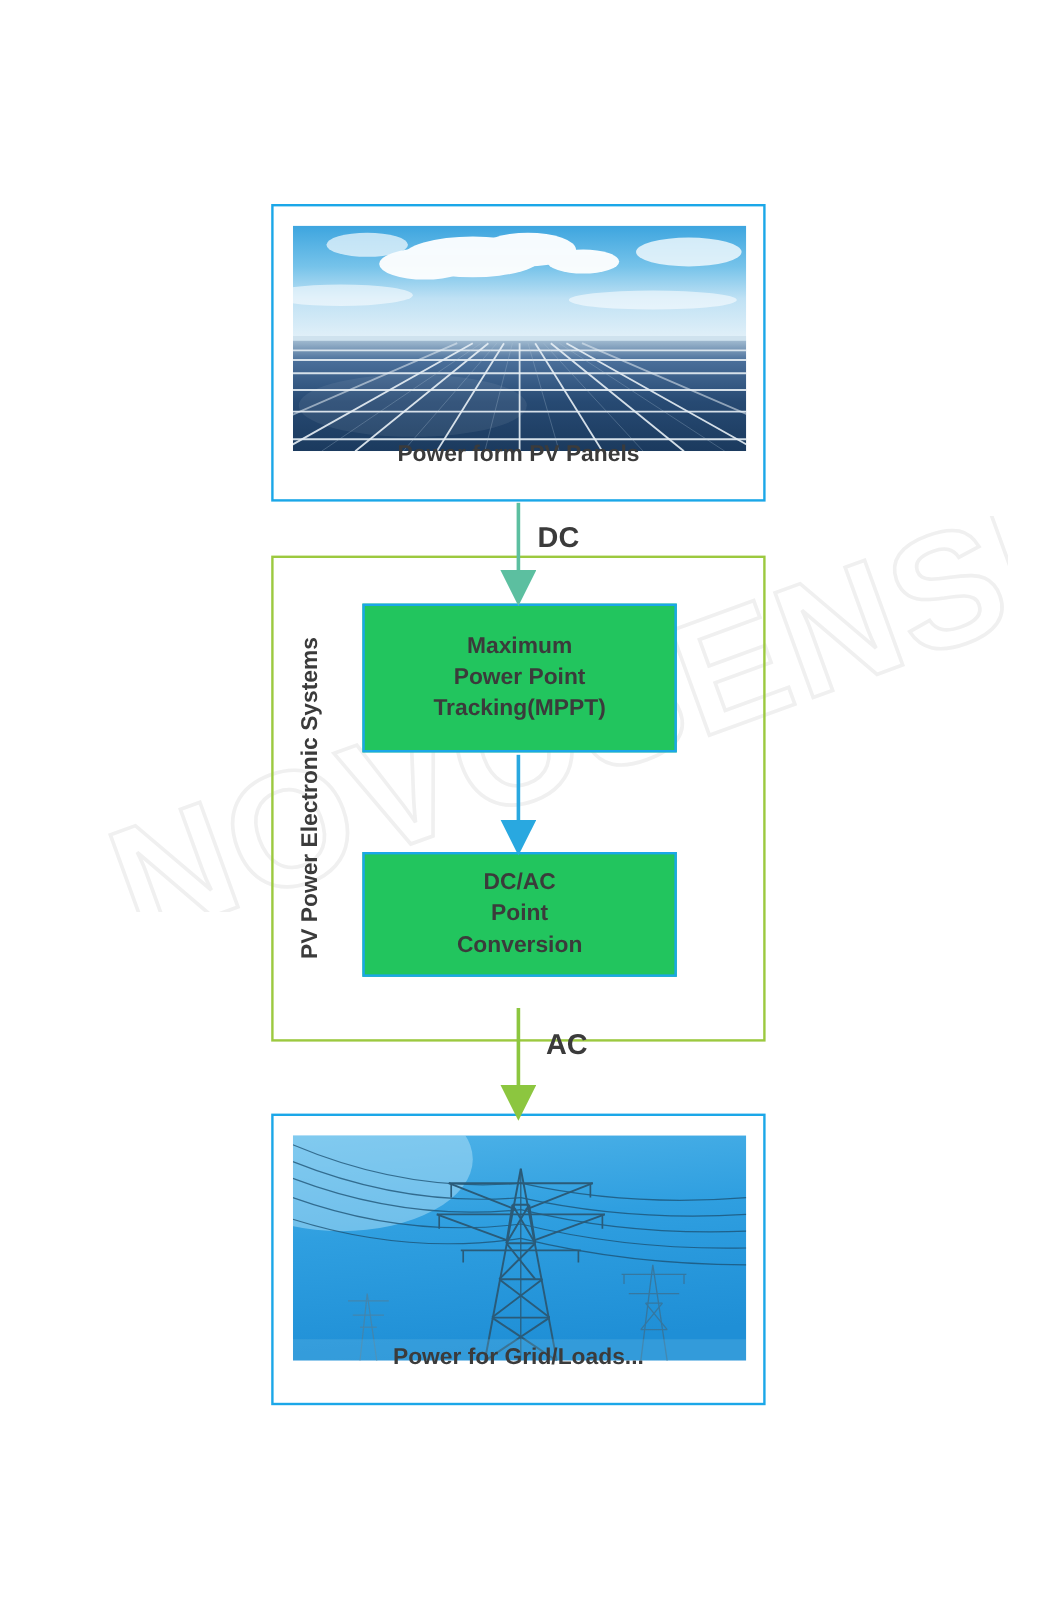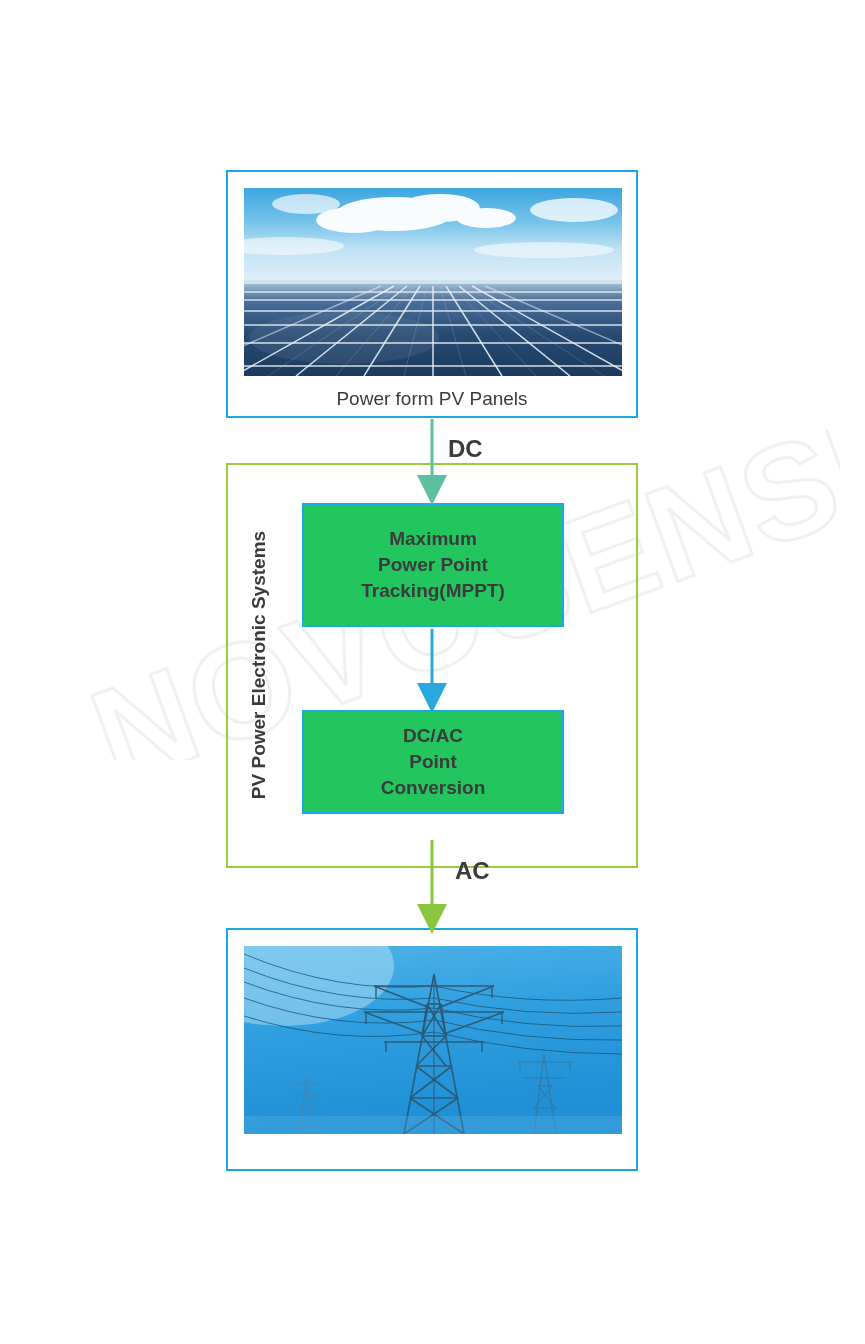--- a/index.html
+++ b/index.html
@@ -73,24 +73,24 @@
     height: 188px;
     overflow: hidden;
   }
   #grid-node .node-image {
     height: 188px;
   }
   .node-caption {
     position: absolute;
     left: 0;
     right: 0;
-    bottom: 6px;
+    bottom: 26px;
     text-align: center;
     font-size: 19px;
-    font-weight: 400;
+    font-weight: 700;
     color: #3b3b3b;
   }
 
   
   #pes-group {
     position: absolute;
     left: 226px;
     top: 463px;
     width: 412px;
     height: 405px;
@@ -348,13 +348,14 @@
       <g stroke="#4b82a3" stroke-width="1" fill="none" opacity="0.8">
         <path d="M62,132 L56,188 M62,132 L70,188"></path>
         <path d="M46,138 L80,138"></path>
         <path d="M50,150 L76,150"></path>
         <path d="M56,160 L70,160"></path>
       </g>
 
       <rect x="0" y="170" width="378" height="18" fill="#6fc0e8" opacity="0.25"></rect>
     </svg>
   </div>
+  <div class="node-caption">Power for Grid/Loads...</div>
 </div>
 
 </body></html>

